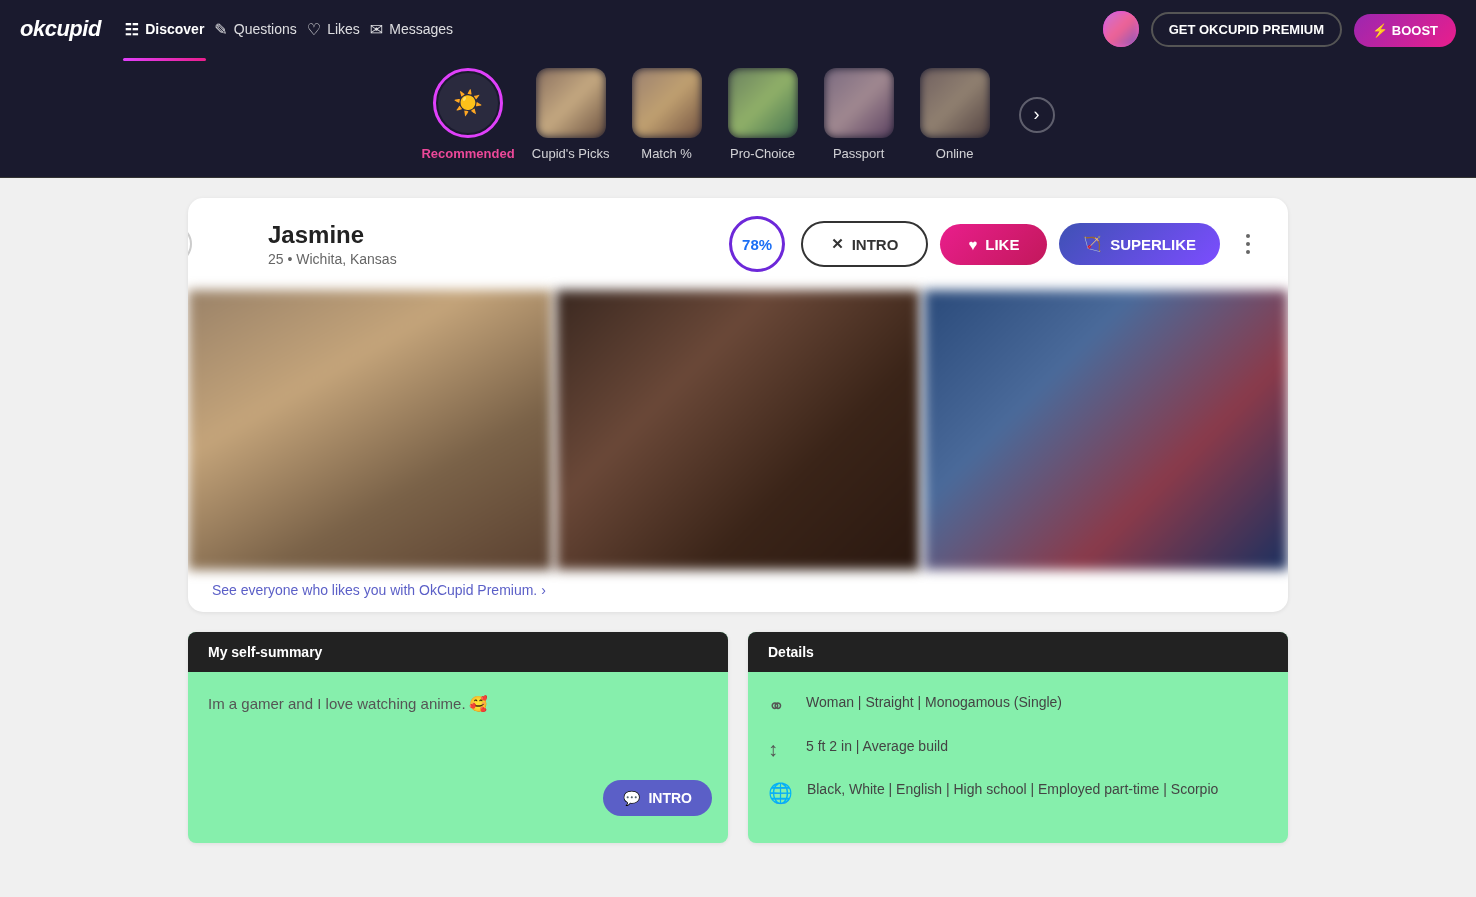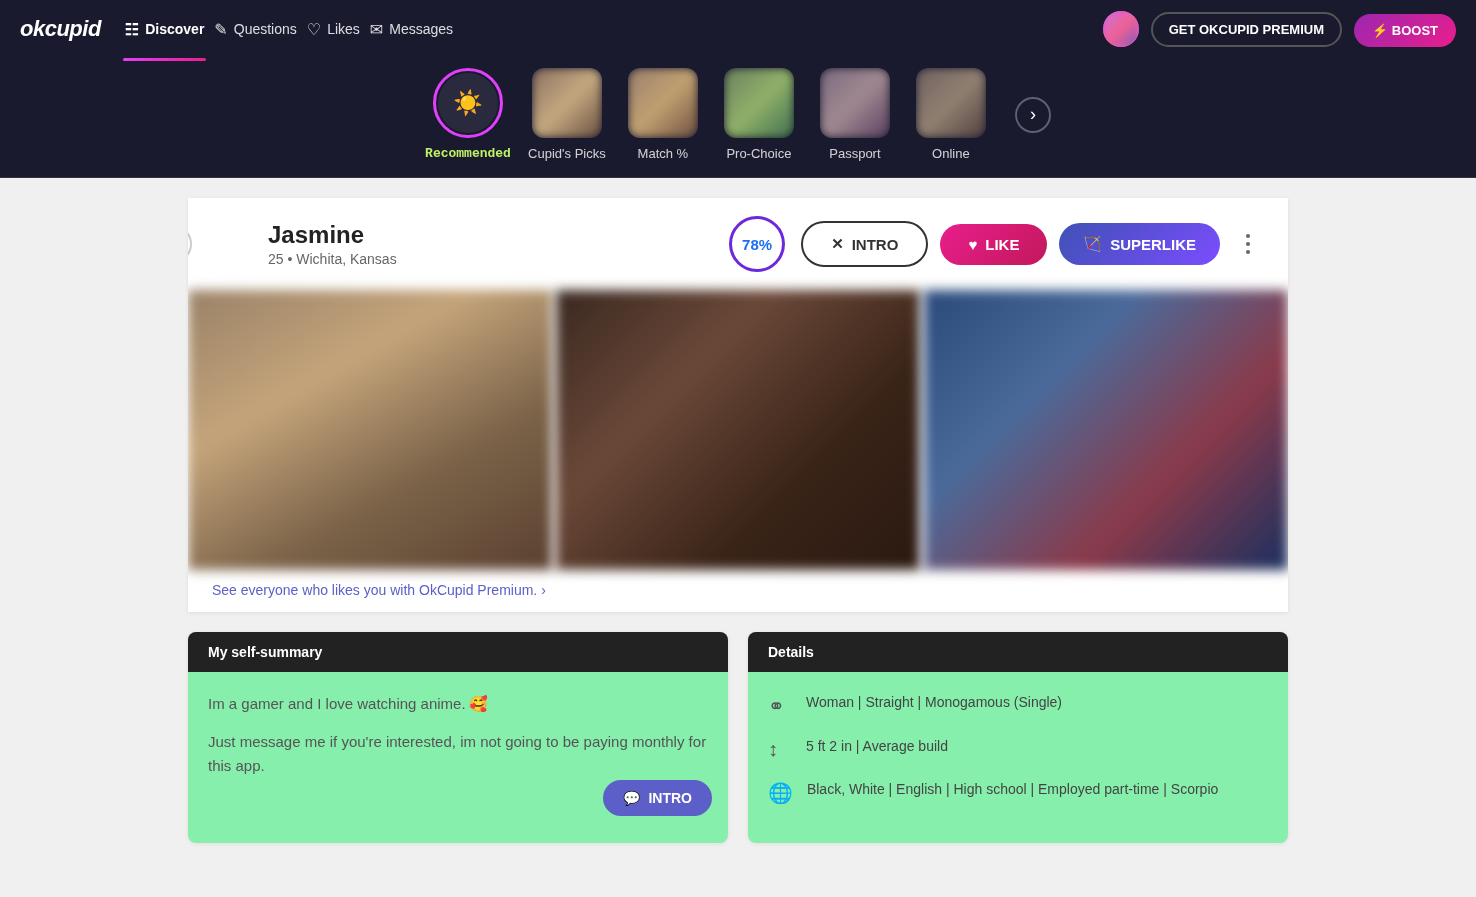--- a/index.html
+++ b/index.html
@@ -127,23 +127,22 @@
       border-radius: 50%;
       display: flex; align-items: center; justify-content: center;
       font-size: 24px;
     }
     .category-label {
       color: rgba(255,255,255,0.8);
       font-size: 13px;
       text-align: center;
     }
     .category-item.active .category-label {
-      color: #bef264;
-      font-weight: 600;
-      font-family: Liberation Mono, monospace;
+      color: #ec4899;
+      font-weight: 600;
     }
     .category-next-btn {
       width: 36px; height: 36px;
       border-radius: 50%;
       border: 2px solid rgba(255,255,255,0.3);
       background: transparent;
       color: white;
       font-size: 18px;
       cursor: pointer;
       display: flex; align-items: center; justify-content: center;
@@ -163,21 +162,21 @@
       background: white;
       font-size: 18px;
       cursor: pointer;
       display: flex; align-items: center; justify-content: center;
       color: #555;
     }
 
     
     .profile-card {
       background: white;
-      border-radius: 0;
+      border-radius: 15px;
       overflow: hidden;
       box-shadow: 0 1px 4px rgba(0,0,0,0.08);
     }
     .profile-header {
       display: flex;
       align-items: center;
       padding: 18px 24px;
       gap: 16px;
     }
     .profile-name-section { flex: 1; }
@@ -481,21 +480,20 @@
     </div>
   </div>
 
   <div class="profile-sections">
 
     <div class="section-card">
       <div class="section-header">My self-summary</div>
       <div class="section-body">
         <div class="section-text">
           <p>Im a gamer and I love watching anime. 🥰</p>
-          <p>Just message me if you're interested, im not going to be paying monthly for this app.</p>
         </div>
         <button class="intro-btn">
           <span>💬</span>
           <span>INTRO</span>
         </button>
       </div>
     </div>
 
     <div class="section-card">
       <div class="section-header">Details</div>

